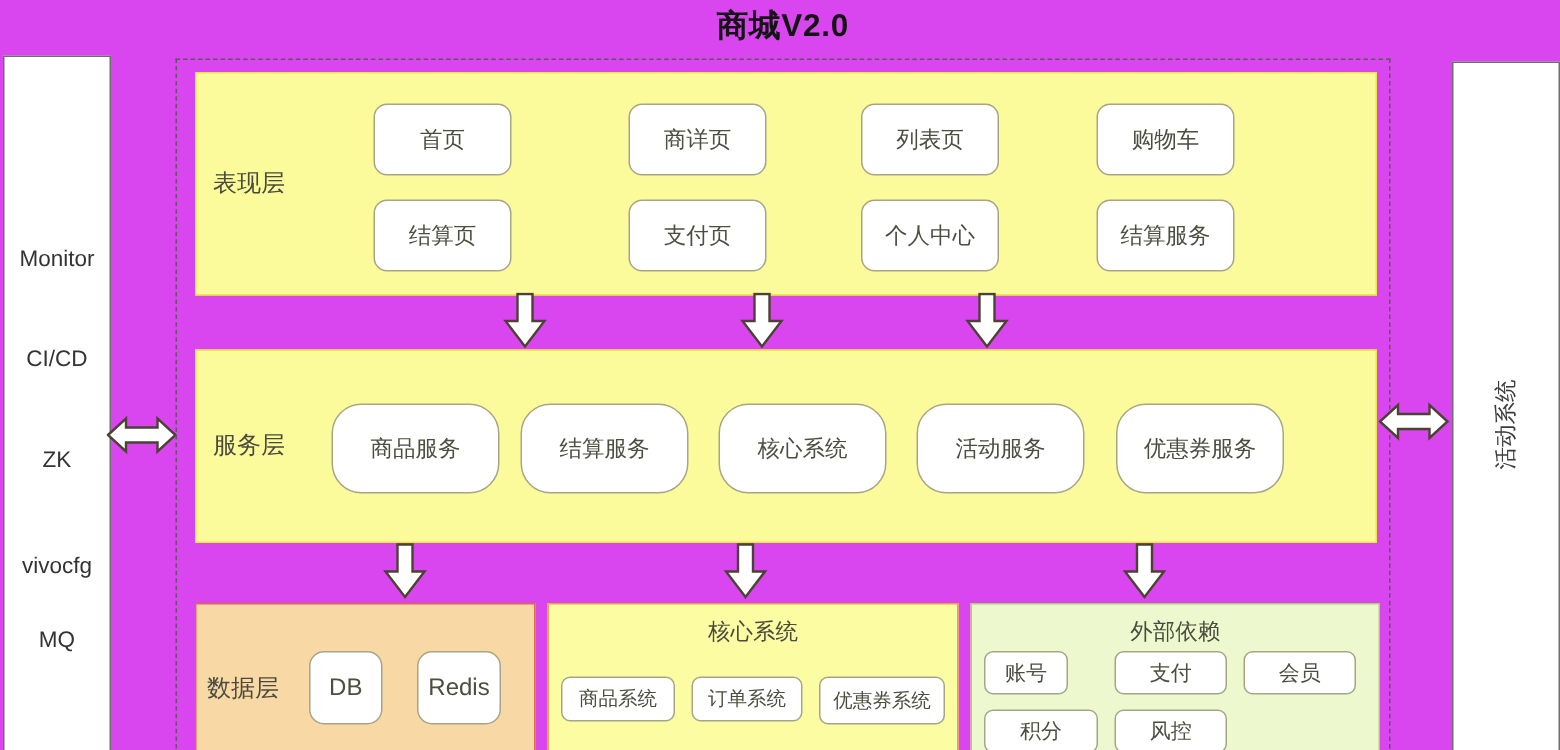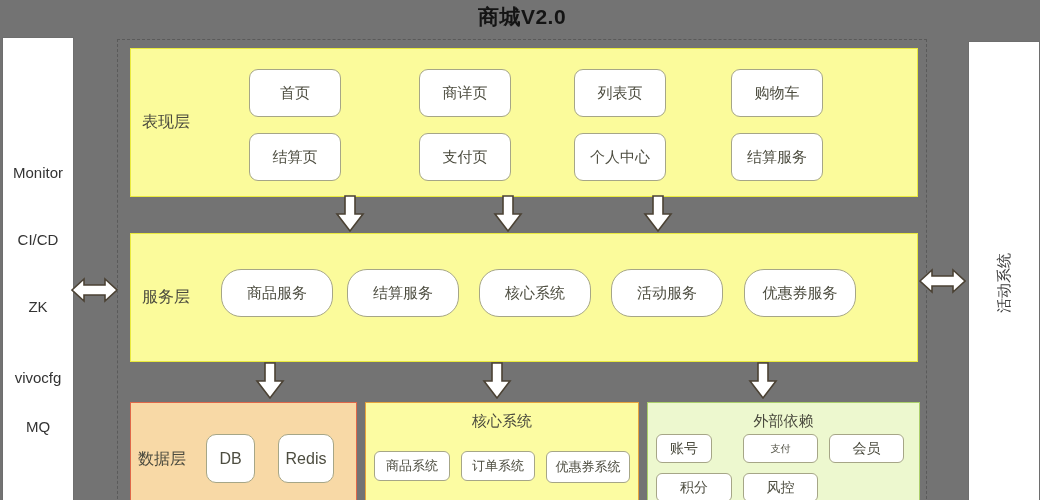--- a/index.html
+++ b/index.html
@@ -1,18 +1,18 @@
 <!DOCTYPE html>
 <html><head>
 <meta charset="utf-8">
 <style>
   html,body{margin:0;padding:0;background:#fff;}
   .page{
     position:relative;width:1040px;height:500px;overflow:hidden;
-    background:#737373;font-family:"Liberation Sans","DejaVu Sans",sans-serif;
+    background:#d946ef;font-family:"Liberation Sans","DejaVu Sans",sans-serif;
     color:#3c3c3c;
   }
   .title{
     position:absolute;left:117px;top:3px;width:810px;text-align:center;
     font-size:21px;font-weight:bold;color:#141414;letter-spacing:.5px;
   }
   
   .side-panel{
     position:absolute;background:#fff;border:1px solid #6e6e6e;
   }
@@ -38,21 +38,21 @@
   .svc-layer{left:130px;top:233px;width:786px;height:127px;}
   .layer-label{
     position:absolute;left:11px;font-size:16px;color:#4a4a3e;
   }
   .node{
     position:absolute;background:#fff;border:1px solid #a6a687;border-radius:9px;
     display:flex;align-items:center;justify-content:center;
     font-size:15px;color:#4d4d40;box-sizing:border-box;
   }
   .pres-node{width:92px;height:48px;}
-  .svc-node{width:112px;height:48px;border-radius:20px;}
+  .svc-node{width:112px;height:60px;border-radius:20px;}
   
   .data-box{
     position:absolute;left:130px;top:402px;width:225px;height:105px;
     background:#f8d9a6;border:1px solid #df6849;
   }
   .core-box{
     position:absolute;left:365px;top:402px;width:272px;height:105px;
     background:#fcfca2;border:1px solid #e6a33c;
   }
   .ext-box{
@@ -154,21 +154,21 @@
   <div class="core-box">
     <div class="box-title">核心系统</div>
     <div class="node small-node" style="left:8px;top:48px;width:76px;height:30px">商品系统</div>
     <div class="node small-node" style="left:95px;top:48px;width:74px;height:30px">订单系统</div>
     <div class="node small-node" style="left:180px;top:48px;width:84px;height:32px">优惠券系统</div>
   </div>
 
   <div class="ext-box">
     <div class="box-title">外部依赖</div>
     <div class="node small-node" style="left:8px;top:31px;width:56px;height:29px;font-size:14px">账号</div>
-    <div class="node small-node" style="left:95px;top:31px;width:75px;height:29px;font-size:10px">支付</div>
+    <div class="node small-node" style="left:95px;top:31px;width:75px;height:29px;font-size:14px">支付</div>
     <div class="node small-node" style="left:181px;top:31px;width:75px;height:29px;font-size:14px">会员</div>
     <div class="node small-node" style="left:8px;top:70px;width:76px;height:29px;font-size:14px">积分</div>
     <div class="node small-node" style="left:95px;top:70px;width:75px;height:29px;font-size:14px">风控</div>
   </div>
 
   <div class="arrow" style="left:919px;top:266px">
     <svg width="47" height="30" viewBox="0 0 47 30">
       <polygon points="1,15 13,4 13,10 34,10 34,4 46,15 34,26 34,20 13,20 13,26" fill="#ffffff" stroke="#4b4234" stroke-width="1.6"></polygon>
     </svg>
   </div>

